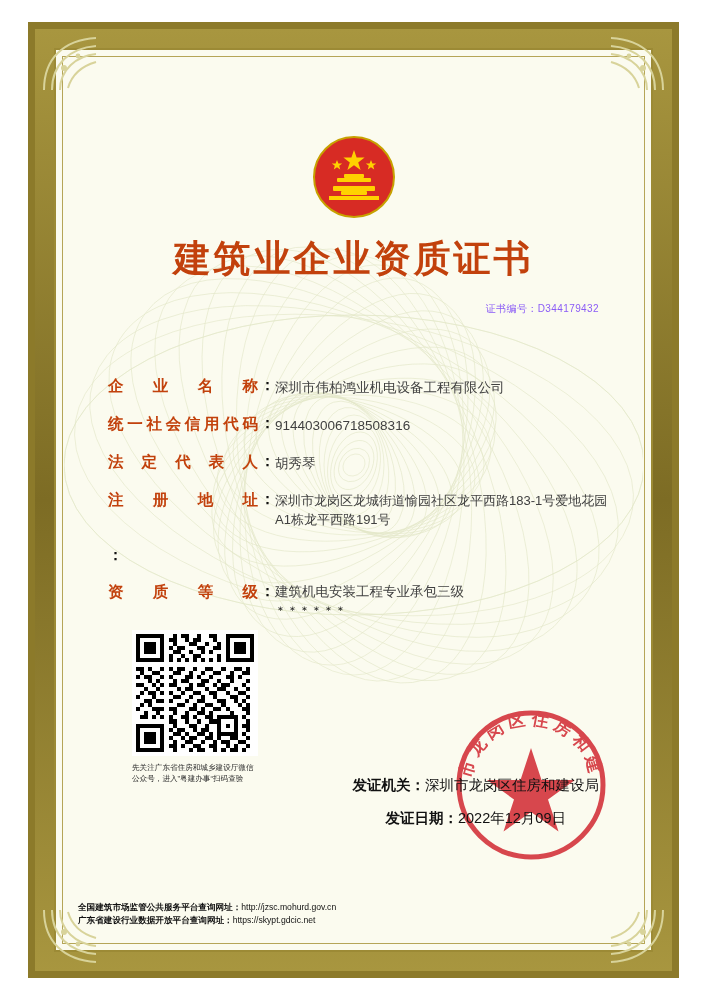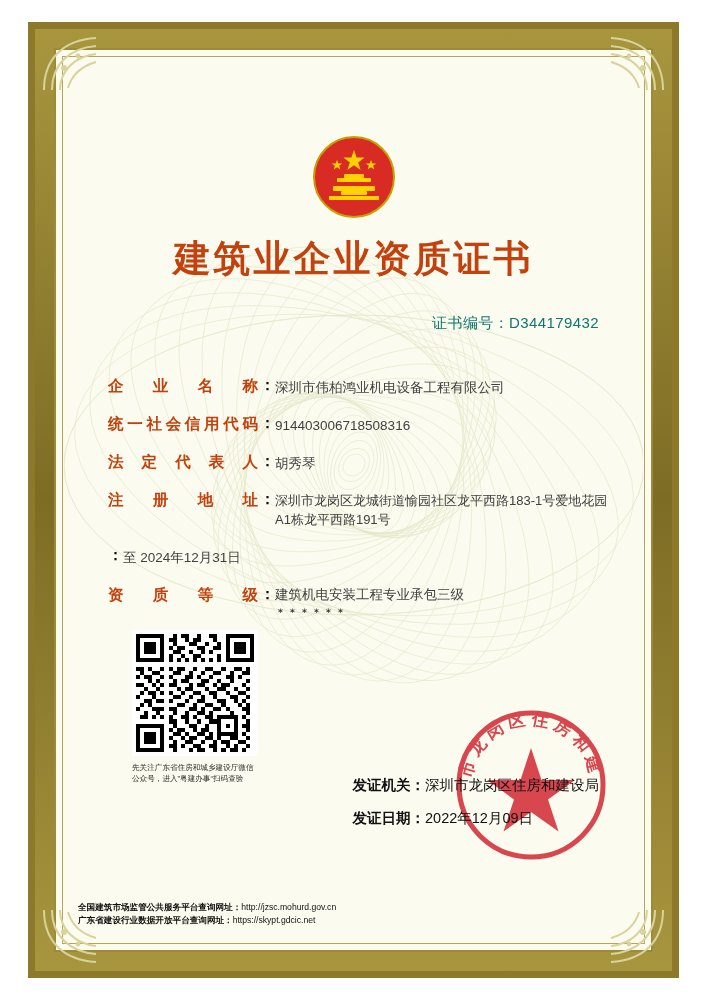--- a/index.html
+++ b/index.html
@@ -95,24 +95,24 @@
     text-align: center;
     font-size: 37px;
     letter-spacing: 3px;
     font-weight: bold;
     color: #c2410c;
     font-family: "DejaVu Sans", "Liberation Sans", sans-serif;
   }
 
   .cert-no {
     position: absolute;
-    top: 256px;
+    top: 244px;
     right: 44px;
-    font-size: 15px;
-    color: #0f766e;
+    font-size: 10px;
+    color: #8b5cf6;
     letter-spacing: 0.4px;
   }
 
   
   .fields {
     position: absolute;
     top: 318px;
     left: 44px;
     right: 30px;
   }
@@ -175,21 +175,21 @@
     line-height: 1.45;
     color: #2a2a2a;
     width: 126px;
   }
 
   
   .issuer {
     position: absolute;
     right: 44px;
     top: 718px;
-    text-align: left;
+    text-align: center;
   }
   .issuer-row {
     font-size: 14.5px;
     color: #111;
     margin-bottom: 14px;
     white-space: nowrap;
   }
   .issuer-row .lab { font-weight: bold; }
 
   
@@ -363,21 +363,20 @@
       </div>
 
       <div class="field-row">
         <div class="field-label">注 册 地 址</div>
         <div class="field-colon">：</div>
         <div class="field-value small">深圳市龙岗区龙城街道愉园社区龙平西路183-1号爱地花园A1栋龙平西路191号</div>
       </div>
 
       <div class="field-row">
         <div class="field-colon">：</div>
-        <div class="field-value">至 2024年12月31日</div>
       </div>
 
       <div class="field-row">
         <div class="field-label">资 质 等 级</div>
         <div class="field-colon">：</div>
         <div style="flex:1 1 auto;">
           <div class="field-value" style="padding-top:0;">建筑机电安装工程专业承包三级</div>
           <div class="stars">＊＊＊＊＊＊</div>
         </div>
       </div>

